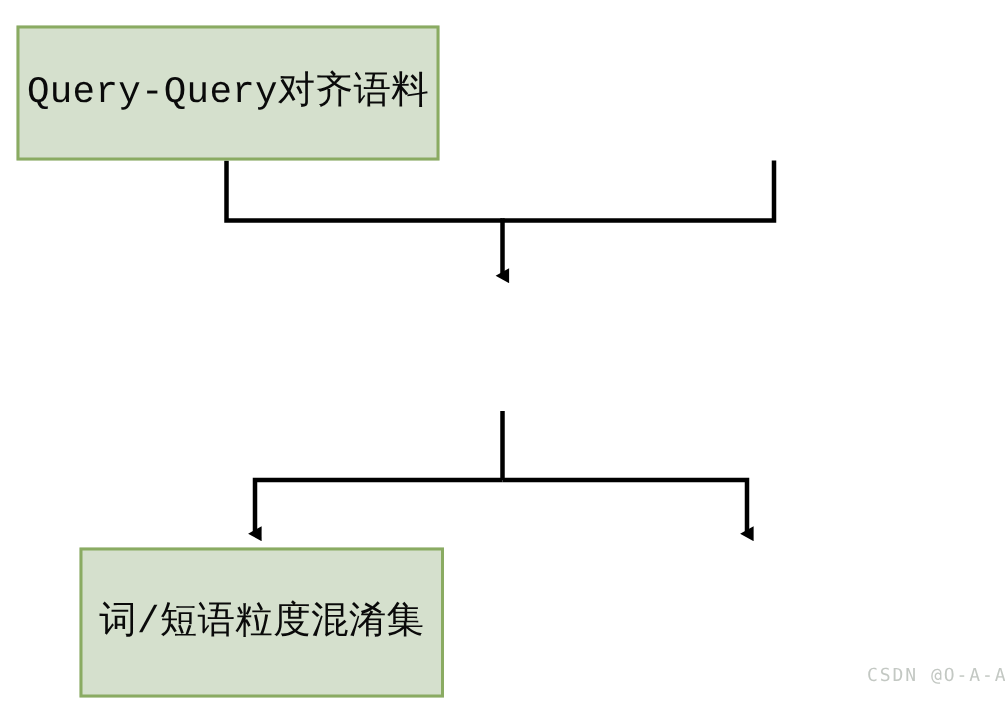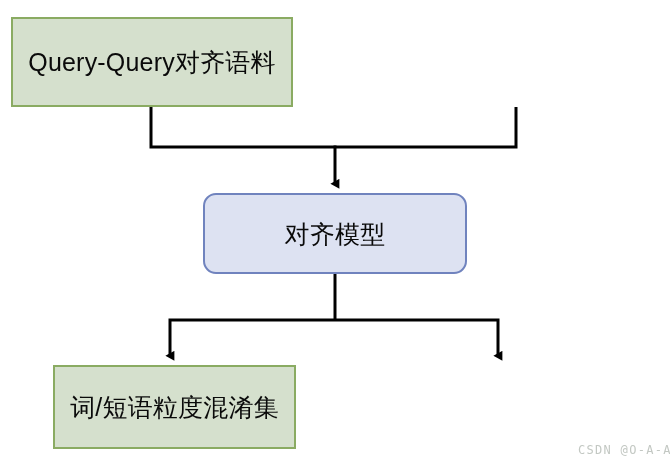--- a/index.html
+++ b/index.html
@@ -29,20 +29,21 @@
     height: 467px;
     pointer-events: none;
   }
   .node {
     position: absolute;
     box-sizing: border-box;
     display: flex;
     align-items: center;
     justify-content: center;
     text-align: center;
+    font-family: Liberation Mono, monospace;
   }
   .node-label {
     display: block;
     line-height: 1.2;
     white-space: nowrap;
     color: #0a0a0a;
     letter-spacing: 0.2px;
   }
   .node-process {
     background: #d5e0cd;
@@ -52,21 +53,21 @@
   .node-model {
     background: #dde2f2;
     border: 2px solid #7083be;
     border-radius: 13px;
   }
 
   
   #node-qq   { left: 11px;  top: 17px;  width: 282px; height: 90px; }
   #node-qt   { left: 376px; top: 17px;  width: 282px; height: 90px; }
   #node-model{ left: 203px; top: 193px; width: 264px; height: 81px; }
-  #node-word { left: 53px;  top: 365px; width: 243px; height: 84px; }
+  #node-word { left: 53px;  top: 365px; width: 243px; height: 100px; }
   #node-char { left: 375px; top: 365px; width: 243px; height: 84px; }
 
   .node-process .node-label { font-size: 25px; }
   .node-model   .node-label { font-size: 25px; }
 
   .watermark {
     position: absolute;
     left: 578px;
     top: 443px;
     font-family: "DejaVu Sans Mono", "Liberation Mono", monospace;
@@ -110,23 +111,20 @@
     <g>
       <path d="M 335 320 L 498 320 L 498 356" fill="none" stroke="#000000" stroke-width="3" marker-end="url(#arrowhead)"></path>
     </g>
   </svg>
 
   <div class="node node-process" id="node-qq">
     <span class="node-label">Query-Query对齐语料</span>
   </div>
 
 
-  <div class="node node-model" id="node-model">
-    <span class="node-label">对齐模型</span>
-  </div>
 
   <div class="node node-process" id="node-word">
     <span class="node-label">词/短语粒度混淆集</span>
   </div>
 
 
   <div class="watermark">CSDN @O-A-A</div>
 
 </div>
 

